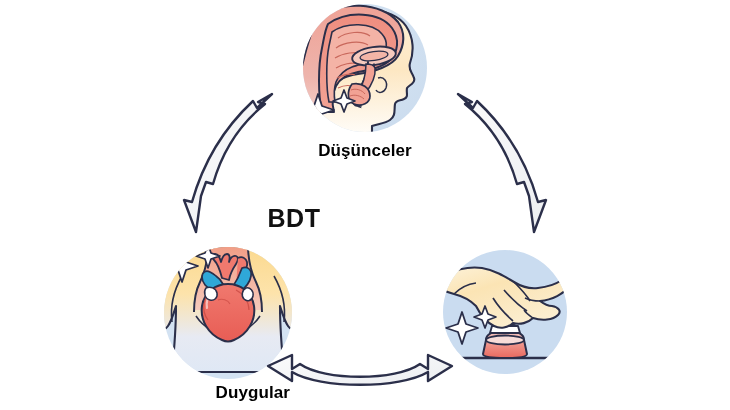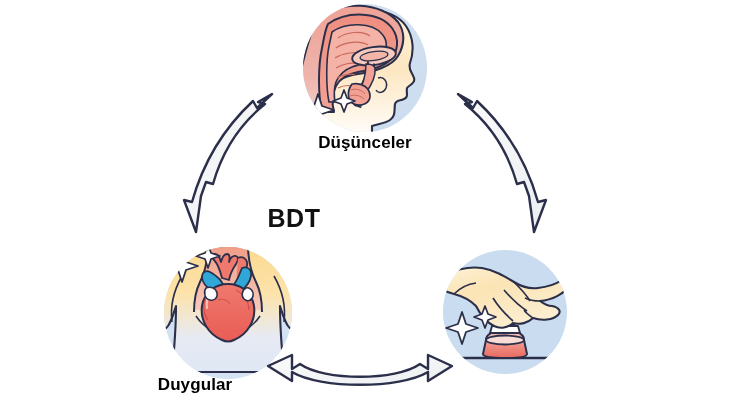--- a/index.html
+++ b/index.html
@@ -28,30 +28,32 @@
   }
   .node-label {
     position: absolute;
     font-family: "Liberation Sans", sans-serif;
     font-weight: bold;
     font-size: 17px;
     color: #000000;
     text-align: center;
     white-space: nowrap;
     letter-spacing: 0.1px;
+    margin-top: 8px;
   }
   #label-thoughts {
     left: 0;
     top: 133px;
     width: 730px;
   }
   #label-emotions {
     left: 100px;
     top: 375px;
     width: 190px;
+    text-align: right;
   }
   #label-behaviors {
     left: 430px;
     top: 375px;
     width: 190px;
   }
   #center-title {
     position: absolute;
     left: 0;
     top: 204px;

